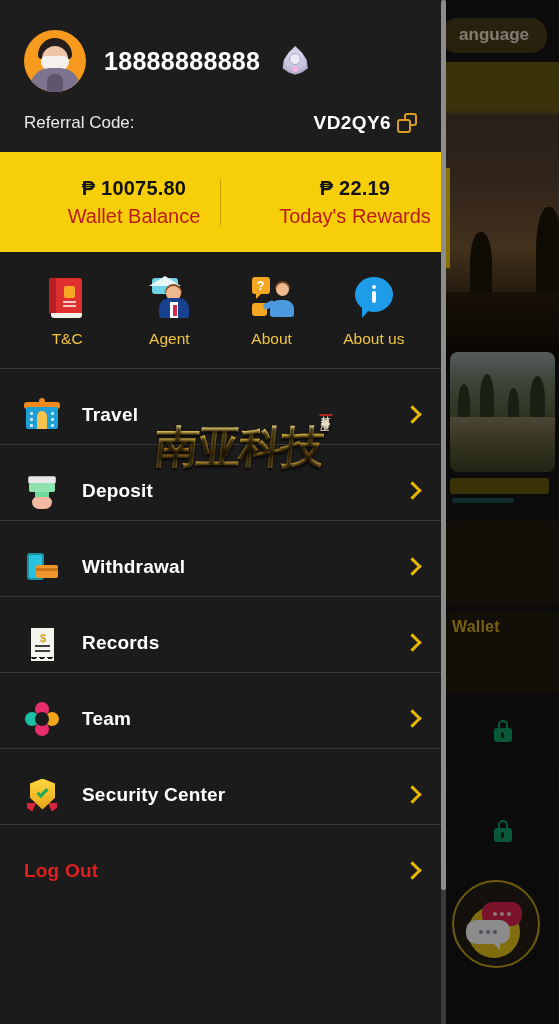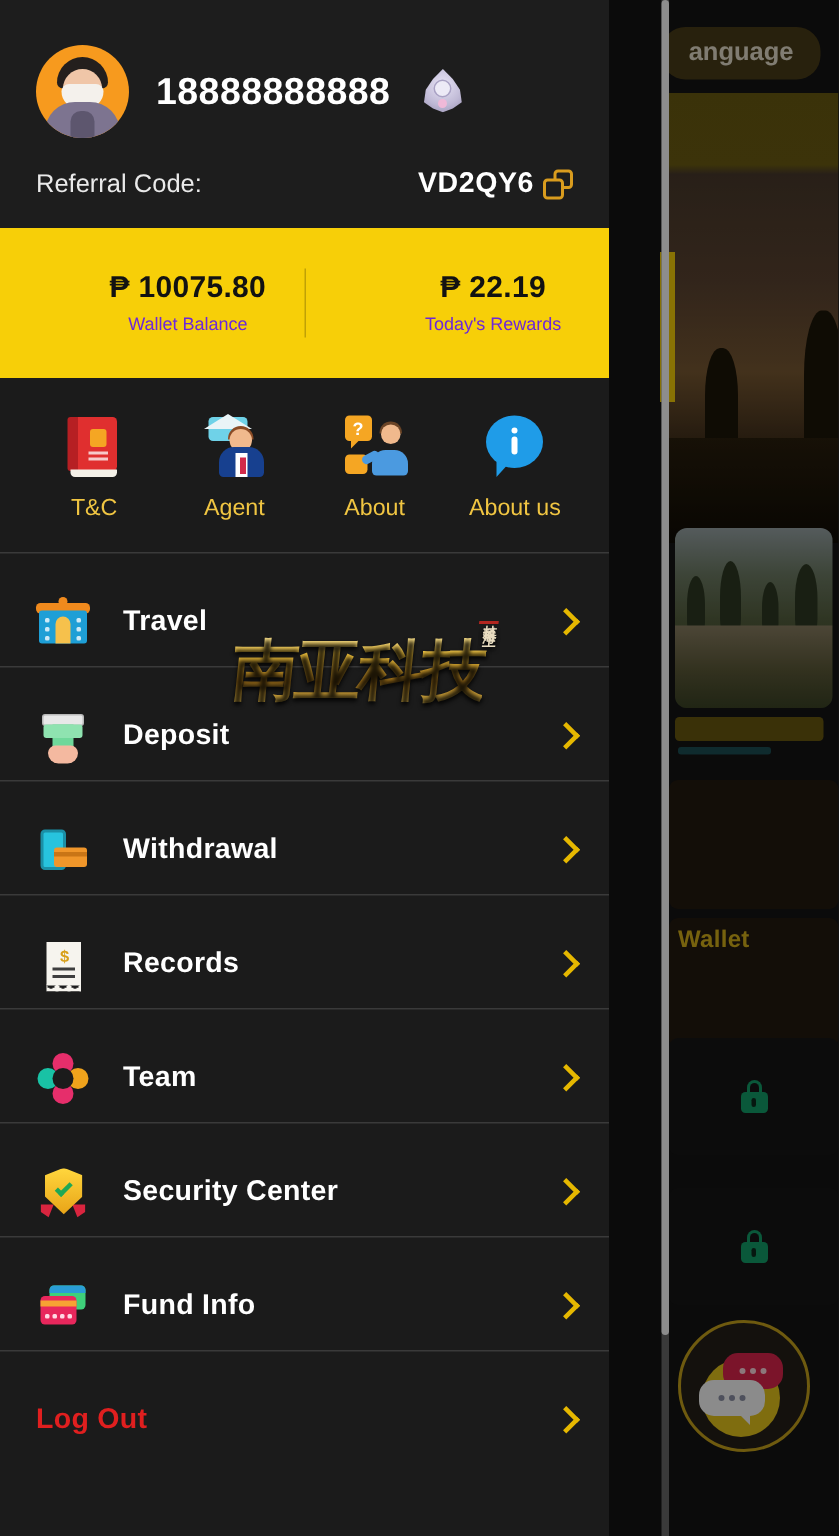--- a/index.html
+++ b/index.html
@@ -180,21 +180,21 @@
     background:#3a3a3a;
   }
   .drawer-scrollbar .thumb {
     position:absolute; top:0; left:0; width:5px; height:890px;
     background:#8d8d8d; border-radius:3px;
   }
 
   
   .drawer {
     position:absolute; top:0; left:0;
-    width:406px; height:1024px;
+    width:441px; height:1024px;
     background:#1b1b1b;
     overflow:hidden;
   }
 
   
   .acct-head { background:#1d1d1d; padding:30px 24px 18px 24px; }
   .acct-row { display:flex; align-items:center; gap:18px; }
 
   .avatar {
     width:62px; height:62px; border-radius:50%;
@@ -267,21 +267,21 @@
   .balance-bar {
     display:flex; align-items:center;
     background:#f7cf08;
     height:100px;
   }
   .bal-cell {
     flex:1; text-align:center;
     display:flex; flex-direction:column; align-items:center; justify-content:center; gap:5px;margin-left:48px;
   }
   .bal-amt { color:#121212; font-size:20px; font-weight:800; letter-spacing:.2px; }
-  .bal-lab { color:#6d28d9; font-size:12px; }
+  .bal-lab { color:#b91c1c; font-size:20px; }
   .bal-div { width:1px; height:46px; background:rgba(0,0,0,.22); }
 
   
   .quick {
     display:flex; padding:22px 16px 20px 16px;
     background:#1b1b1b;
   }
   .quick-item {
     flex:1; display:flex; flex-direction:column; align-items:center; gap:10px;
   }
@@ -798,34 +798,20 @@
         <span class="m-ico ico-sec">
           <span class="rib rib-l"></span>
             <span class="rib rib-r"></span>
           <span class="shield"></span>
             <span class="check"></span>
         </span>
         <span class="m-label">Security Center</span>
         <span class="chev"></span>
       </div>
 
-      <div class="menu-row">
-        <span class="m-ico ico-fund">
-          <span class="cg"></span>
-            <span class="cb"></span>
-          <span class="cr"></span>
-            <span class="cr-str"></span>
-          <span class="d d1"></span>
-            <span class="d d2"></span>
-          <span class="d d3"></span>
-            <span class="d d4"></span>
-        </span>
-        <span class="m-label">Fund Info</span>
-        <span class="chev"></span>
-      </div>
 
       <div class="menu-row">
         <span class="m-label danger">Log Out</span>
         <span class="chev"></span>
       </div>
 
     </div>
 
     <div class="watermark">
       <span>南亚科技</span>

